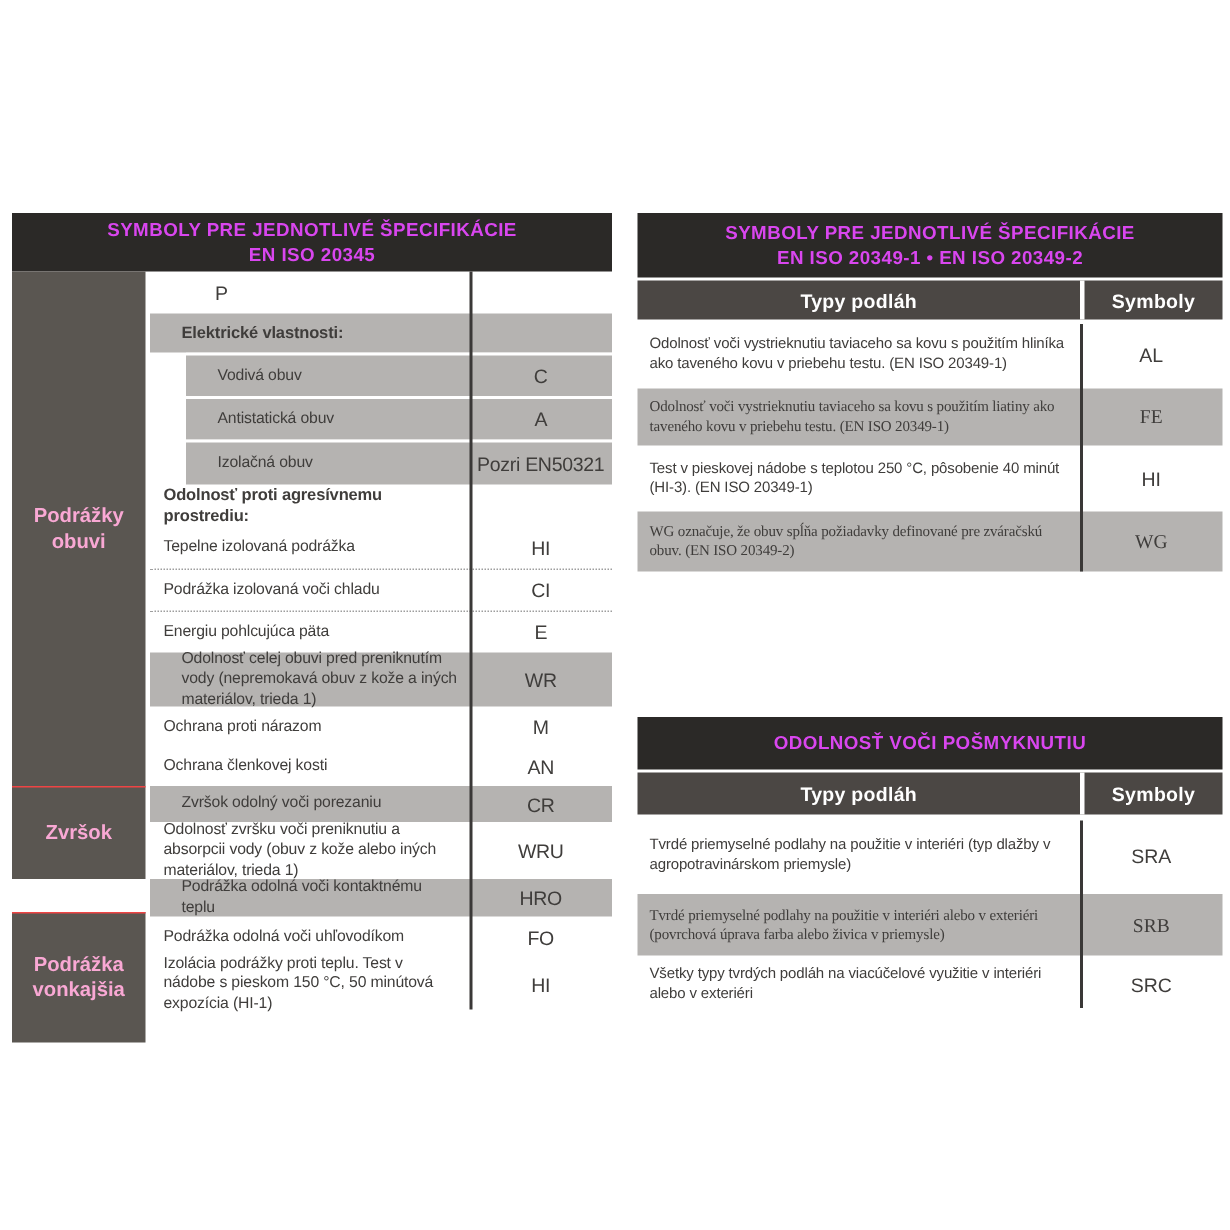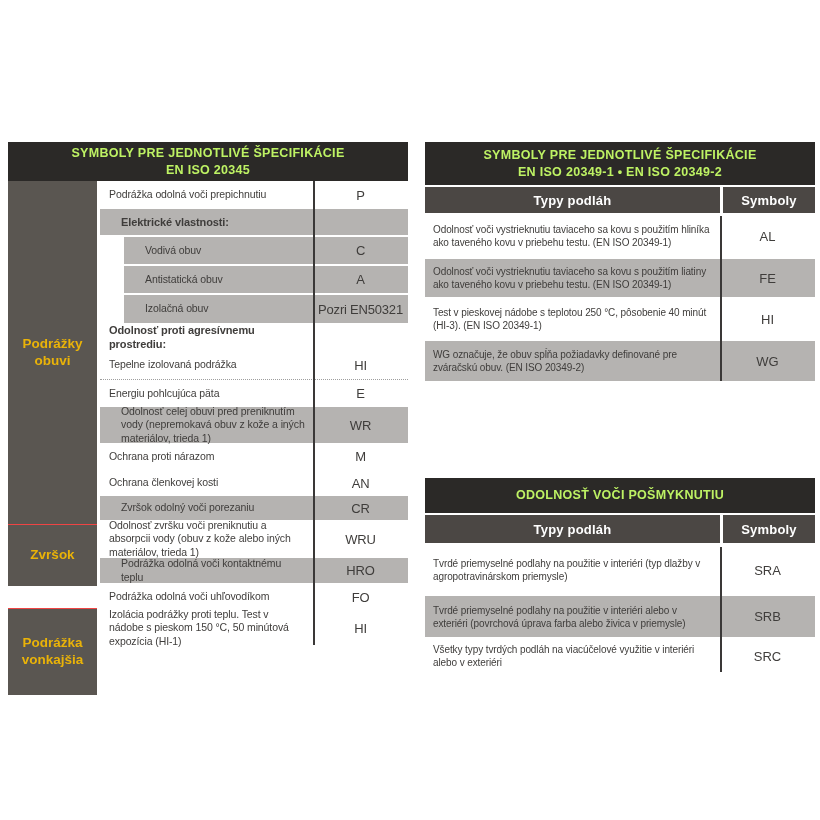--- a/index.html
+++ b/index.html
@@ -11,31 +11,31 @@
     --c-page:#ffffff;
   }
   html,body{margin:0;padding:0;background:var(--c-page);}
   .canvas{
     position:relative;width:820px;height:820px;background:var(--c-page);
     font-family:"Liberation Sans","DejaVu Sans",sans-serif;color:var(--c-text);
     overflow:hidden;
   }
   .tbl{position:absolute;}
   .tbl-header{
-    background:var(--c-header);color:#bef264;text-align:center;
+    background:var(--c-header);color:#d946ef;text-align:center;
     display:flex;flex-direction:column;justify-content:center;
     font-weight:bold;font-size:12.5px;line-height:1.35;letter-spacing:.3px;
   }
   
   .lt{left:8px;top:142px;width:400px;}
   .lt .tbl-header{height:39px;}
   .lt-body{position:relative;height:492px;}
   .lt-cat{
     position:absolute;left:0;width:89px;background:var(--c-sidebar);
-    color:#eab308;font-weight:bold;font-size:13.5px;line-height:1.25;
+    color:#f9a8d4;font-weight:bold;font-size:13.5px;line-height:1.25;
     display:flex;align-items:center;justify-content:center;text-align:center;
     box-sizing:border-box;padding:0 6px;
   }
   .lt-cat.sep{border-top:1px solid #ef4444;}
   .lt-rows{position:absolute;left:92px;top:0;width:308px;}
   .lrow{display:flex;box-sizing:border-box;align-items:center;}
   .lrow .desc{flex:1;padding:2px 8px 2px 9px;font-size:10.5px;line-height:1.28;letter-spacing:-.1px;}
   .lrow .sym{width:95px;text-align:center;font-size:13px;letter-spacing:-.2px;white-space:nowrap;}
   .lrow.gray{background:var(--c-grayrow);padding-left:12px;}
   .lrow.sepw{border-top:2px solid #fff;margin-left:24px;}
@@ -60,41 +60,40 @@
   .sub .cell.floors{flex:1;}
   .sub .vgap{width:3px;background:#fff;}
   .sub .cell.syms{width:92px;}
   .r-rows{position:relative;}
   .rt1 .r-rows{margin-top:3px;}
   .rt2 .r-rows{margin-top:4px;}
   .rrow{display:flex;box-sizing:border-box;align-items:center;}
   .rrow + .rrow{margin-top:3px;}
   .rrow .desc{flex:1;padding:2px 10px 2px 8px;font-size:10px;line-height:1.3;letter-spacing:-.1px;}
   .rrow .sym{width:95px;text-align:center;font-size:13px;}
-  .rrow.gray{background:var(--c-grayrow);}
+  .rrow.gray{background:var(--c-grayrow);font-family:Liberation Serif, serif;}
   .rt-vline{position:absolute;left:295px;top:0;bottom:0;width:2px;background:#3a3837;}
 </style>
 </head>
 <body>
 
 <div class="canvas">
 
   <div class="tbl lt">
     <div class="tbl-header">
       <span>SYMBOLY PRE JEDNOTLIVÉ ŠPECIFIKÁCIE</span>
       <span>EN ISO 20345</span>
     </div>
     <div class="lt-body">
       <div class="lt-cat" style="top:0;height:343px;">Podrážky obuvi</div>
       <div class="lt-cat sep" style="top:343px;height:62px;">Zvršok</div>
       <div class="lt-cat sep" style="top:427px;height:87px;">Podrážka vonkajšia</div>
 
       <div class="lt-rows">
         <div class="lrow" style="height:28px">
-          <div class="desc">Podrážka odolná voči prepichnutiu</div>
           <div class="sym">P</div>
         </div>
         <div class="lrow gray bold" style="height:26px">
           <div class="desc">Elektrické vlastnosti:</div>
           <div class="sym"></div>
         </div>
         <div class="lrow gray sepw" style="height:29px">
           <div class="desc">Vodivá obuv</div>
           <div class="sym">C</div>
         </div>
@@ -106,20 +105,24 @@
           <div class="desc">Izolačná obuv</div>
           <div class="sym">Pozri EN50321</div>
         </div>
         <div class="lrow bold" style="height:28px">
           <div class="desc">Odolnosť proti agresívnemu prostrediu:</div>
           <div class="sym"></div>
         </div>
         <div class="lrow" style="height:28px">
           <div class="desc">Tepelne izolovaná podrážka</div>
           <div class="sym">HI</div>
+        </div>
+        <div class="lrow dotted" style="height:28px">
+          <div class="desc">Podrážka izolovaná voči chladu</div>
+          <div class="sym">CI</div>
         </div>
         <div class="lrow dotted" style="height:28px">
           <div class="desc">Energiu pohlcujúca päta</div>
           <div class="sym">E</div>
         </div>
         <div class="lrow gray" style="height:36px">
           <div class="desc">Odolnosť celej obuvi pred preniknutím vody (nepremokavá obuv z kože a iných materiálov, trieda 1)</div>
           <div class="sym">WR</div>
         </div>
         <div class="lrow" style="height:27px">

